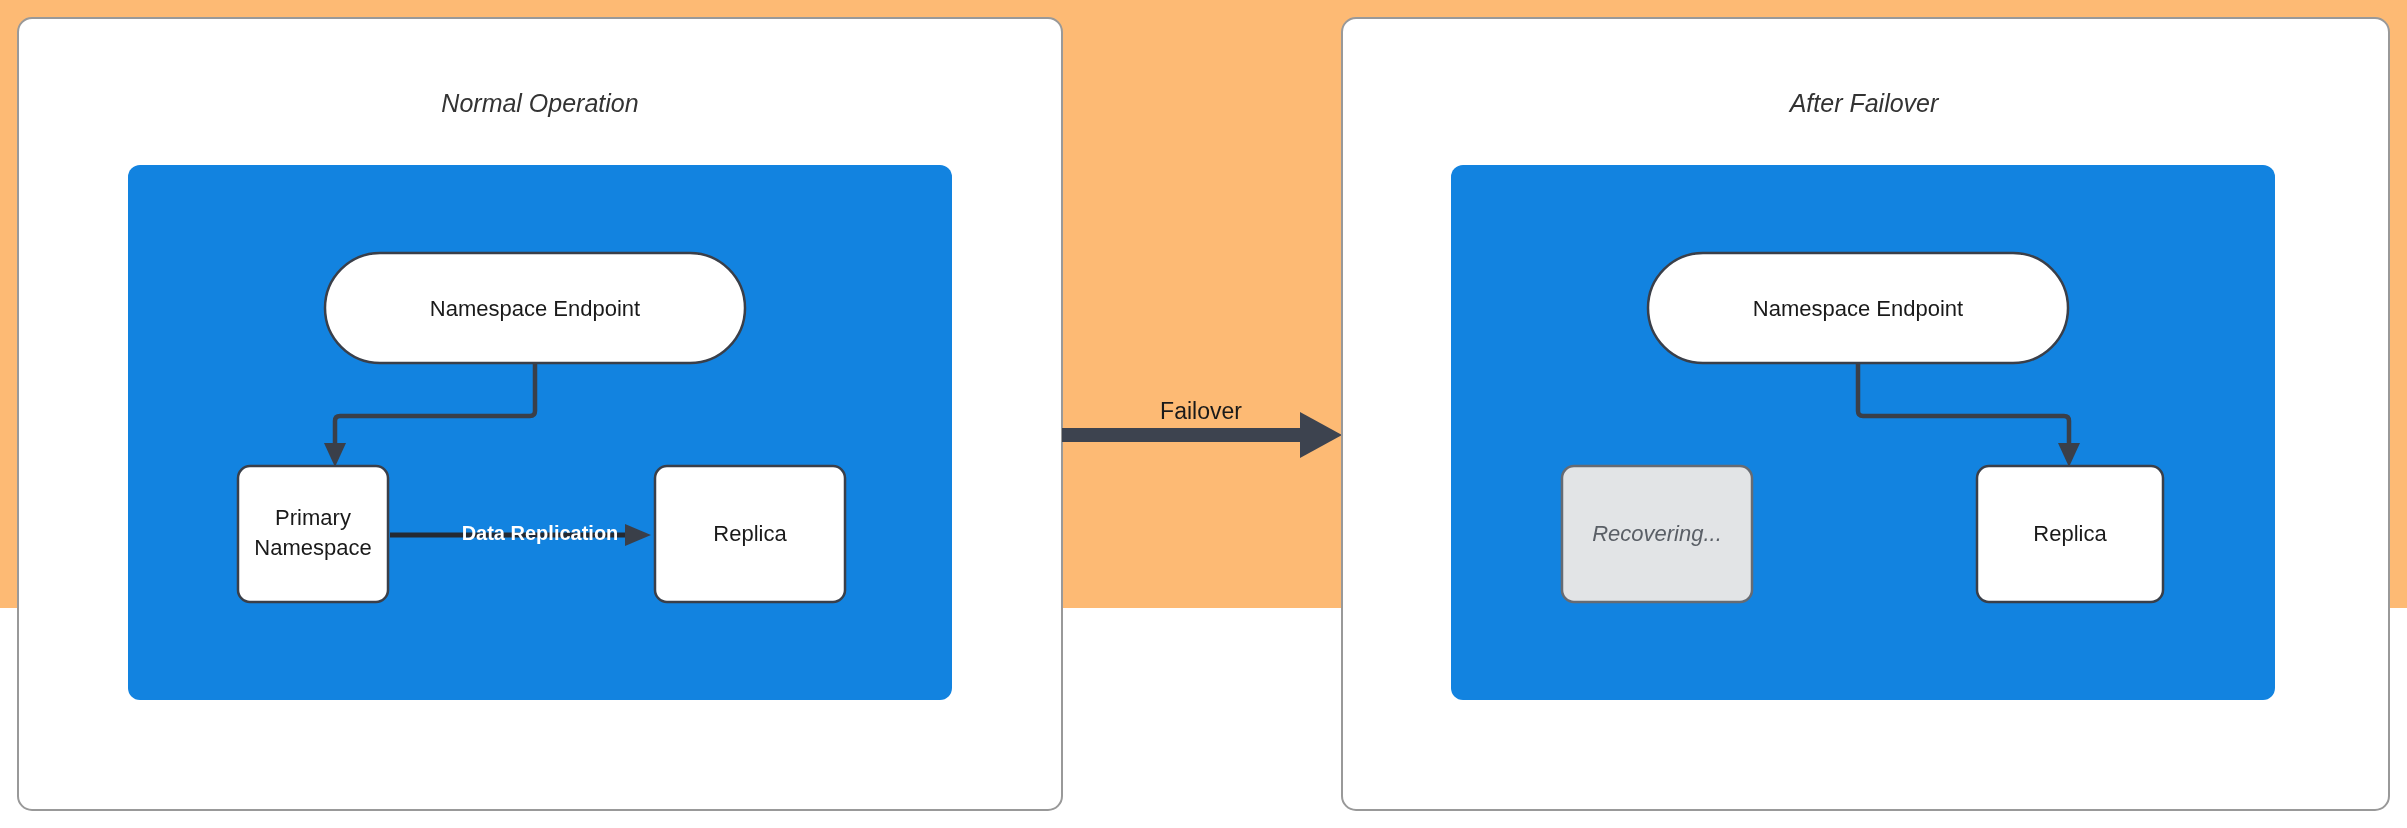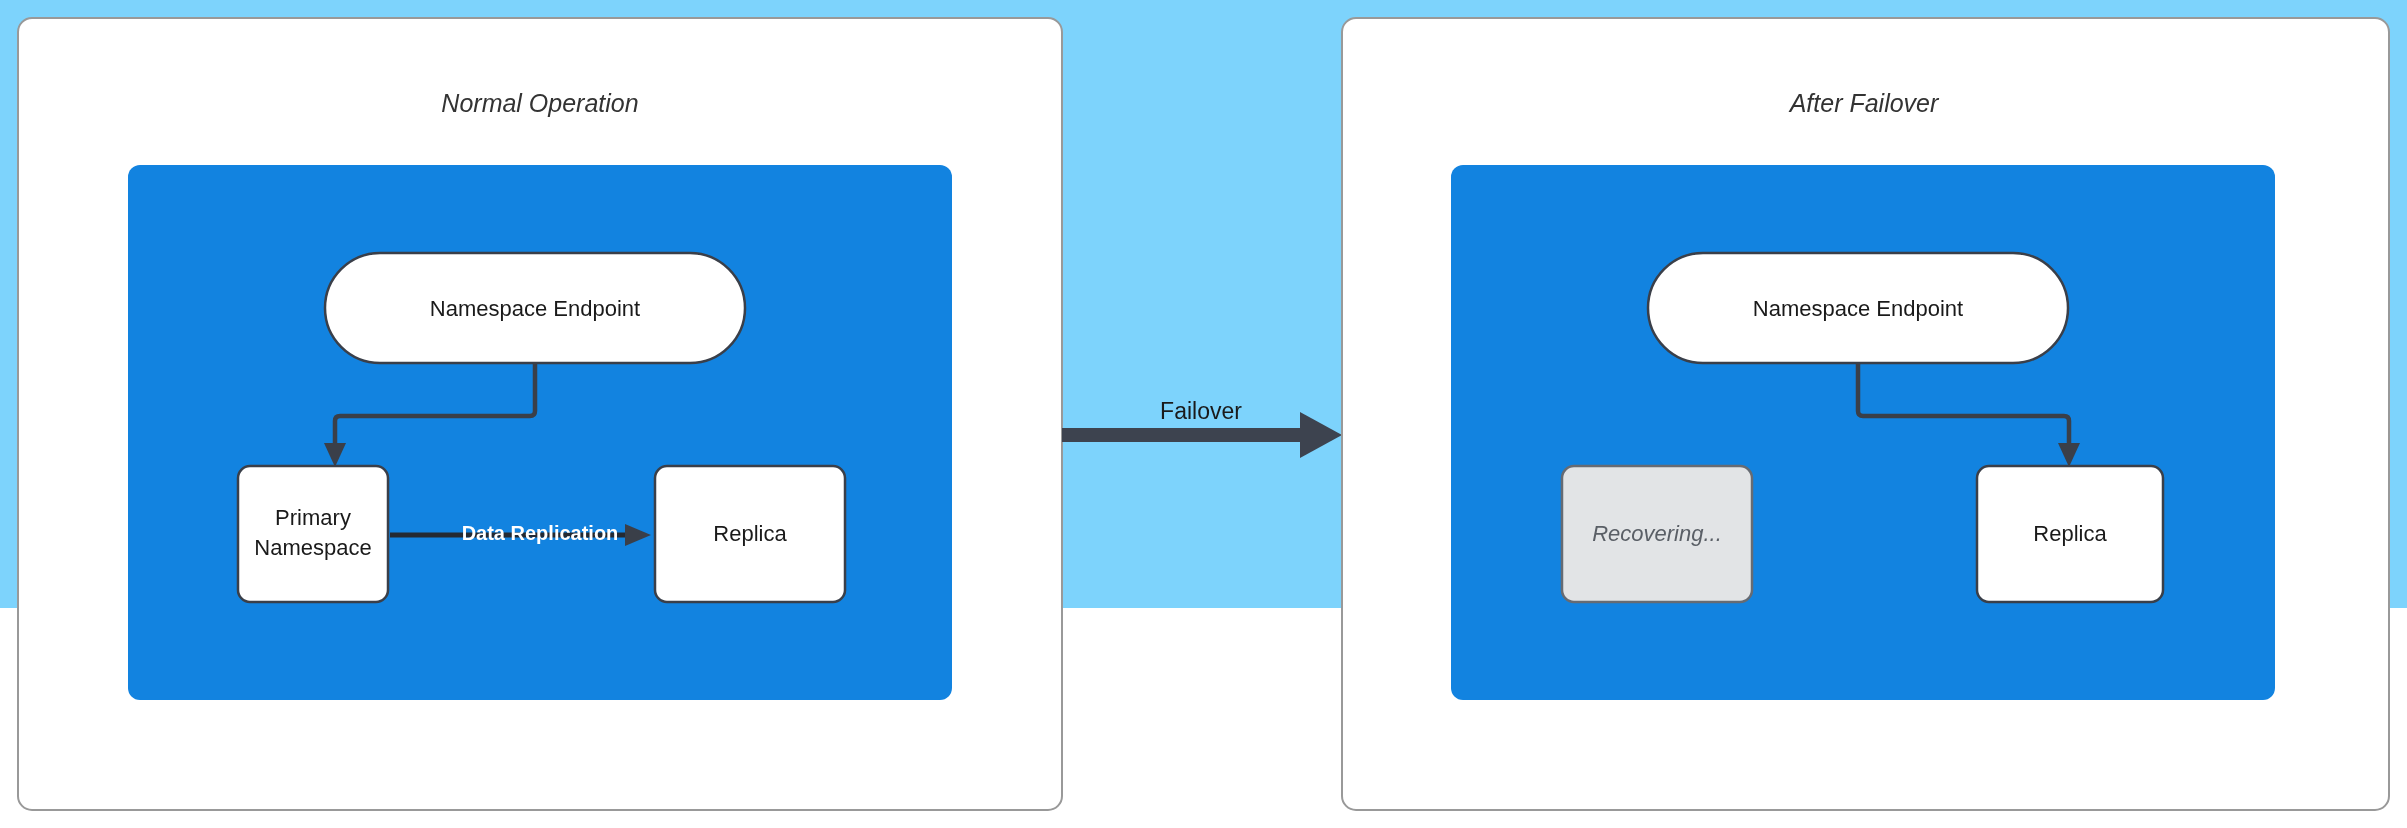--- a/index.html
+++ b/index.html
@@ -10,21 +10,21 @@
   body {
     width: 2407px;
     height: 828px;
     font-family: "Liberation Sans", sans-serif;
     overflow: hidden;
   }
   #stage {
     position: relative;
     width: 2407px;
     height: 608px;
-    background: #7dd3fc;
+    background: #fdba74;
   }
   svg.diagram {
     position: absolute;
     top: 0;
     left: 0;
     width: 2407px;
     height: 828px;
     display: block;
   }
   .panel-frame {

